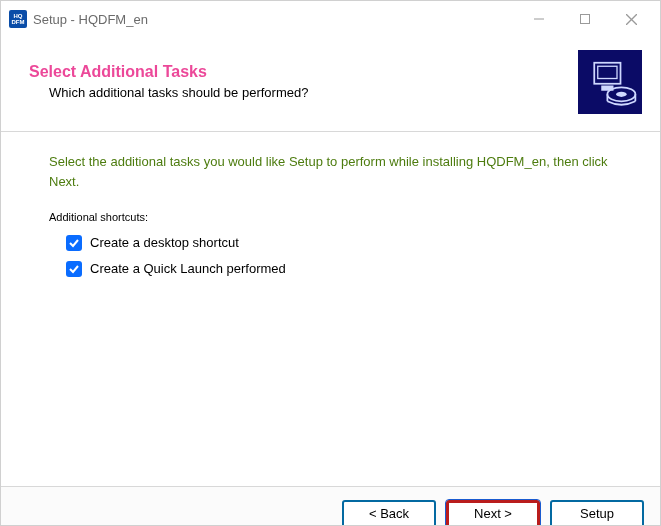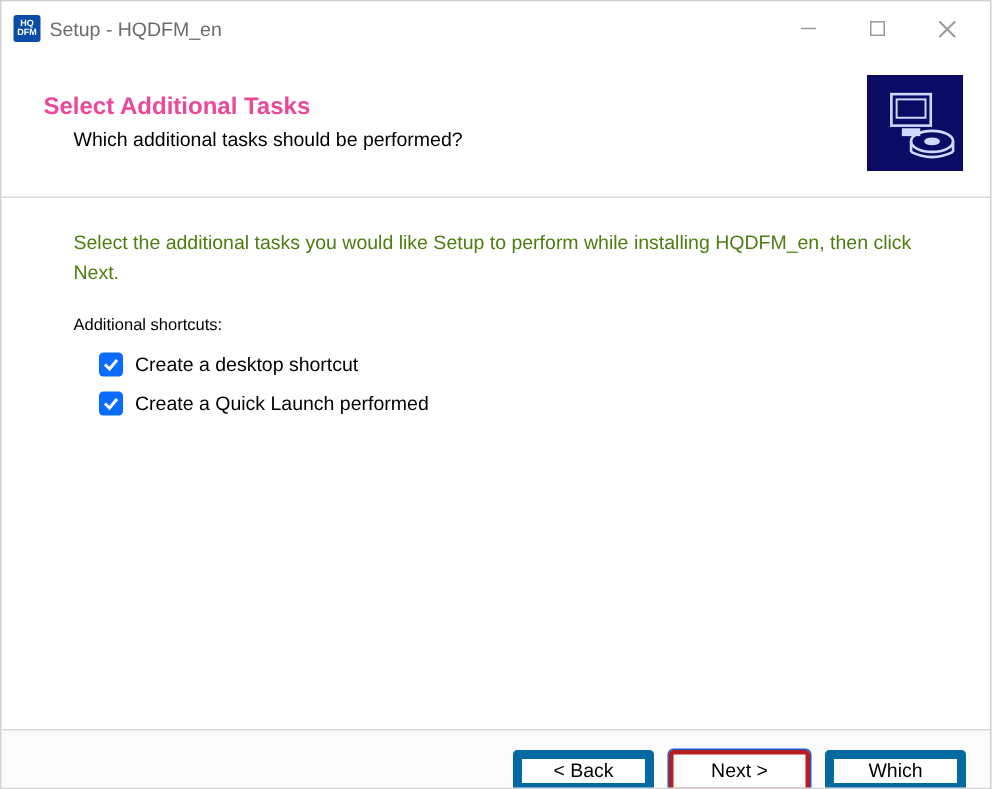--- a/index.html
+++ b/index.html
@@ -121,21 +121,21 @@
     display: flex;
     align-items: center;
     justify-content: flex-end;
     padding: 0 16px;
     gap: 10px;
     background: #fbfbfb;
   }
   .btn {
     min-width: 94px;
     height: 28px;
-    border: 6px solid #0369a1;
+    border: 2px solid #0369a1;
     background: #fff;
     border-radius: 3px;
     font-size: 13px;
     display: flex;
     align-items: center;
     justify-content: center;
     cursor: pointer;
   }
   .btn.primary {
     border: 3px solid #b91c1c;
@@ -209,14 +209,14 @@
           <polyline points="2,6 5,9 10,3" fill="none" stroke="#fff" stroke-width="2"></polyline>
         </svg>
     </div>
     <span class="check-label">Create a Quick Launch performed</span>
   </div>
 </div>
 
 <div class="footer">
   <div class="btn">&lt; Back</div>
   <div class="btn primary">Next &gt;</div>
-  <div class="btn">Which</div>
+  <div class="btn">Setup</div>
 </div>
 
 </body></html>

